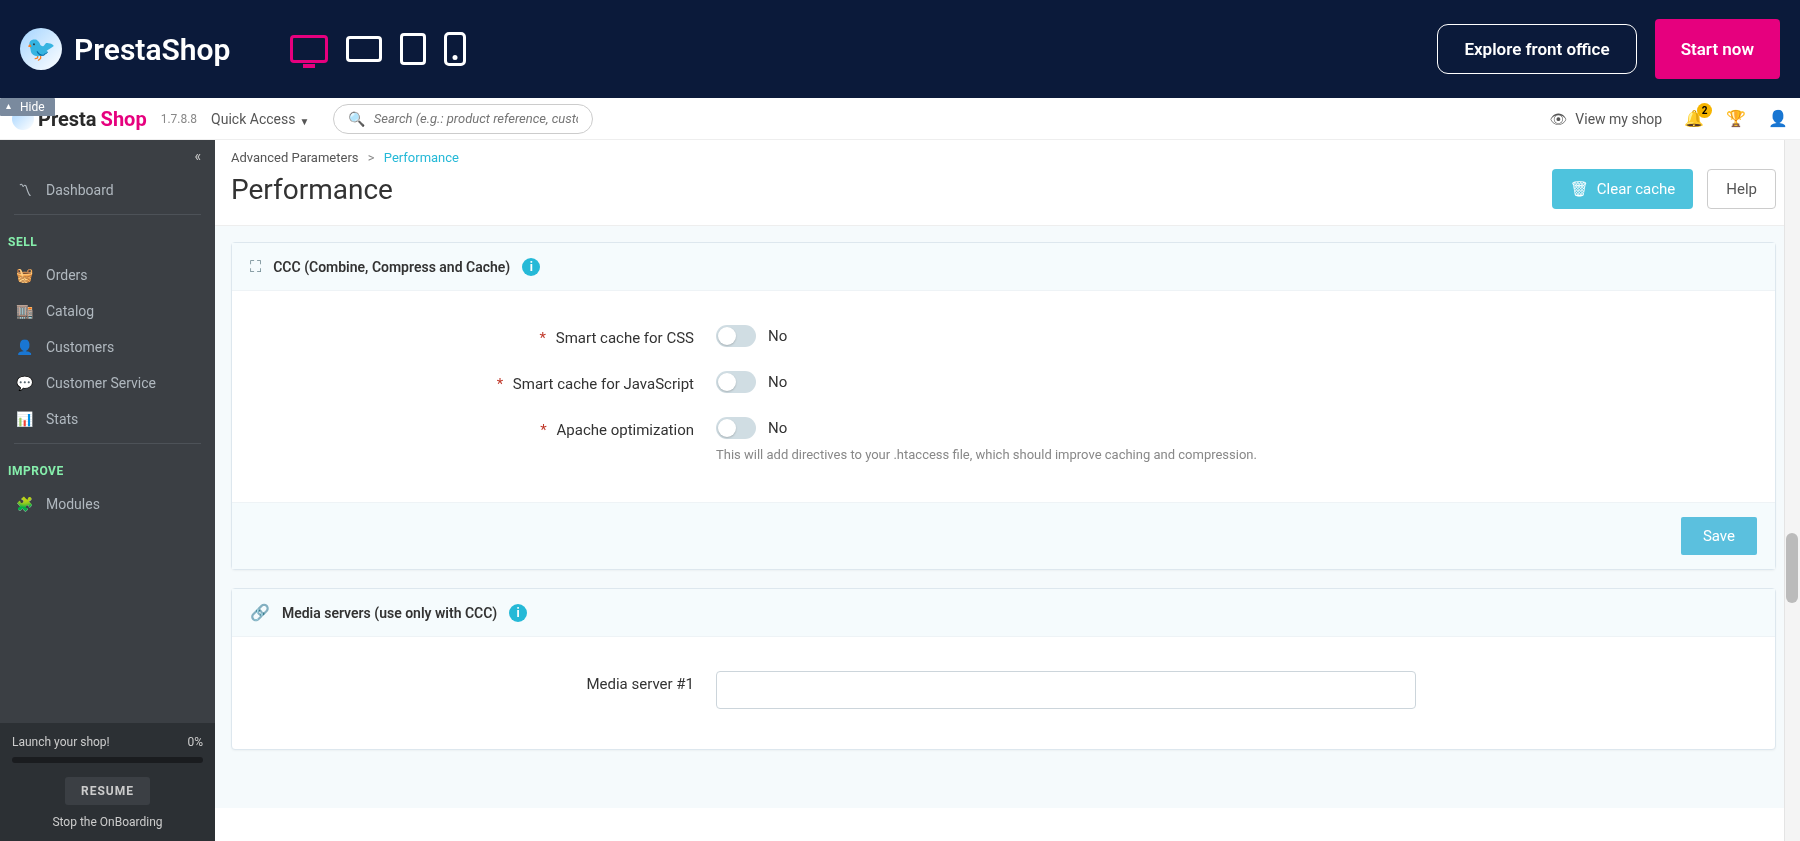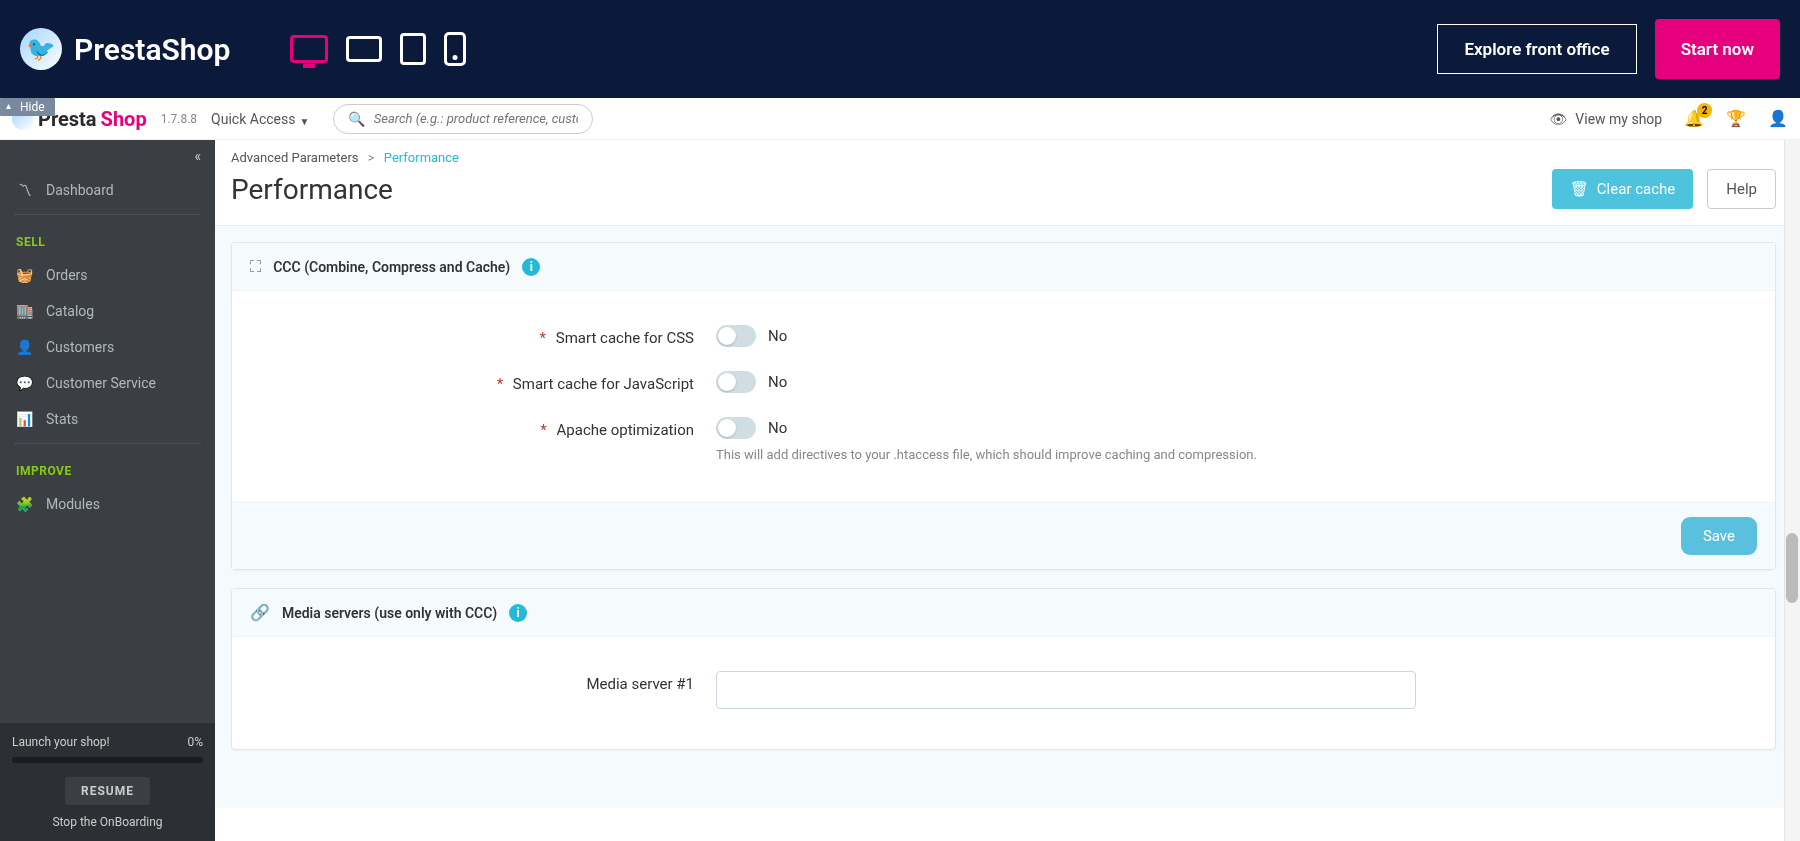--- a/index.html
+++ b/index.html
@@ -12,21 +12,21 @@
 .brand-main .logo { width: 42px; height: 42px; border-radius: 50%; background: linear-gradient(135deg,#a4d4ff,#fff); display:flex;align-items:center;justify-content:center;font-size:24px;}
 .device-icons { display: flex; gap: 18px; align-items: center; }
 .device-icons .dev { width: 34px; height: 28px; border: 3px solid #fff; border-radius: 4px; position: relative; cursor:pointer; }
 .device-icons .dev.desktop { width: 38px; height: 28px; border-color: #e6007e; }
 .device-icons .dev.desktop::after { content:""; position:absolute; bottom:-8px; left:50%; transform:translateX(-50%); width:12px; height:4px; background:#e6007e; }
 .device-icons .dev.laptop { width: 36px; height: 26px; }
 .device-icons .dev.tablet { width: 26px; height: 32px; }
 .device-icons .dev.mobile { width: 22px; height: 34px; border-radius:5px;}
 .device-icons .dev.mobile::after{content:"";position:absolute;bottom:3px;left:50%;transform:translateX(-50%);width:5px;height:5px;background:#fff;border-radius:50%;}
 .topbar-right { display: flex; gap: 18px; align-items: center; }
-.btn-outline { border: 1px solid #fff; background: transparent; color: #fff; padding: 14px 26px; font-size: 17px; font-weight: 600; border-radius: 0; cursor: pointer; }
+.btn-outline { border: 1px solid #fff; background: transparent; color: #fff; padding: 14px 26px; font-size: 17px; font-weight: 600; border-radius: 11px; cursor: pointer; }
 .btn-primary-pink { background: #e6007e; color: #fff; border: none; padding: 20px 26px; font-size: 17px; font-weight: 600; border-radius: 4px; cursor: pointer; }
 
 
 .admin-header { display: flex; align-items: center; height: 42px; padding: 0 12px; gap: 14px; border-bottom: 1px solid #eee; position:relative;}
 .admin-logo { font-size: 20px; font-weight: 700; display:flex;align-items:center;gap:4px;}
 .admin-logo .presta { color:#2a2a2a; }
 .admin-logo .shop { color:#e6007e; }
 .admin-logo-icon{width:22px;height:22px;border-radius:50%;background:linear-gradient(135deg,#a4d4ff,#fff);display:inline-block;}
 .version { color: #888; font-size: 12px; }
 .quick-access { color: #555; font-size: 14px; display:flex;align-items:flex-end;gap:4px;cursor:pointer;}
@@ -42,21 +42,21 @@
 .badge-num{position:absolute;top:-6px;right:-8px;background:#f7b500;color:#000;font-size:10px;font-weight:700;border-radius:50%;width:15px;height:15px;display:flex;align-items:center;justify-content:center;}
 .trophy,.avatar-icon{cursor:pointer;color:#777;}
 
 
 .layout { display: flex; height: calc(100vh - 140px); }
 .sidebar { width: 215px; background: #3b3f44; color: #b0b8bf; display: flex; flex-direction: column; position:relative;}
 .sidebar .collapse-row{display:flex;justify-content:flex-end;padding:8px 14px;}
 .sidebar .collapse-icon{color:#ccc;cursor:pointer;font-size:14px;}
 .sidebar .nav-item { display: flex; align-items: center; gap: 12px; padding: 10px 16px; font-size: 14px; cursor: pointer; }
 .sidebar .nav-item .micon{width:18px;text-align:center;font-size:14px;}
-.sidebar .section-title { padding: 14px 16px 8px; font-size: 12px; font-weight: 700; color: #84cc16; letter-spacing: 0.5px; }
+.sidebar .section-title { padding: 14px 8px 8px; font-size: 12px; font-weight: 700; color: #86efac; letter-spacing: 0.5px; }
 .sidebar hr { border: none; border-top: 1px solid #4d5258; margin: 6px 14px; }
 .sidebar-footer { background: #2c3034; margin-top: auto; padding: 12px; font-size: 12px; }
 .sidebar-footer .launch-row{display:flex;justify-content:space-between;color:#ccc;margin-bottom:8px;}
 .sidebar-footer .progress{height:6px;background:#1a1c1f;border-radius:3px;margin-bottom:14px;}
 .sidebar-footer .resume-btn{display:block;margin:0 auto 10px;background:#3b3f44;border:none;color:#ccc;padding:7px 16px;font-size:12px;font-weight:700;letter-spacing:1px;cursor:pointer;border-radius:3px;}
 .sidebar-footer .stop-link{text-align:center;color:#ccc;font-size:12px;cursor:pointer;}
 
 
 .main { flex: 1; background: #fff; overflow-y: auto; position: relative; }
 .scrollbar-track{position:absolute;right:0;top:0;bottom:0;width:16px;background:#f4f4f4;border-left:1px solid #e4e4e4;}
@@ -80,21 +80,21 @@
 .form-row{display:flex;align-items:flex-start;padding:12px 0;}
 .form-row .label-col{width:460px;text-align:right;padding-right:22px;font-size:15px;color:#333;padding-top:4px;}
 .form-row .req{color:#c0392b;margin-right:6px;}
 .form-row .field-col{flex:1;}
 .toggle-wrap{display:flex;align-items:center;gap:12px;}
 .toggle{width:40px;height:22px;background:#d0dde3;border-radius:11px;position:relative;cursor:pointer;}
 .toggle .knob{position:absolute;left:2px;top:2px;width:18px;height:18px;background:#fff;border-radius:50%;box-shadow:0 1px 2px rgba(0,0,0,0.2);}
 .toggle-label{font-size:15px;color:#333;}
 .help-text{font-size:13px;color:#888;margin-top:8px;}
 .card-footer{padding:14px 18px;border-top:1px solid #eef3f6;background:#f5fbfd;display:flex;justify-content:flex-end;}
-.btn-save{background:#5bc0de;color:#fff;border:none;padding:10px 22px;font-size:15px;border-radius:9px;cursor:pointer;}
+.btn-save{background:#5bc0de;color:#fff;border:none;padding:10px 22px;font-size:15px;border-radius:2px;cursor:pointer;}
 .text-input{border:1px solid #ccd5db;border-radius:4px;padding:10px 12px;width:700px;max-width:100%;font-size:14px;}
 </style>
 </head>
 <body>
 
 <div class="topbar">
   <div class="topbar-left">
     <div class="brand-main">
       <span class="logo">🐦</span>
       <span>PrestaShop</span>

